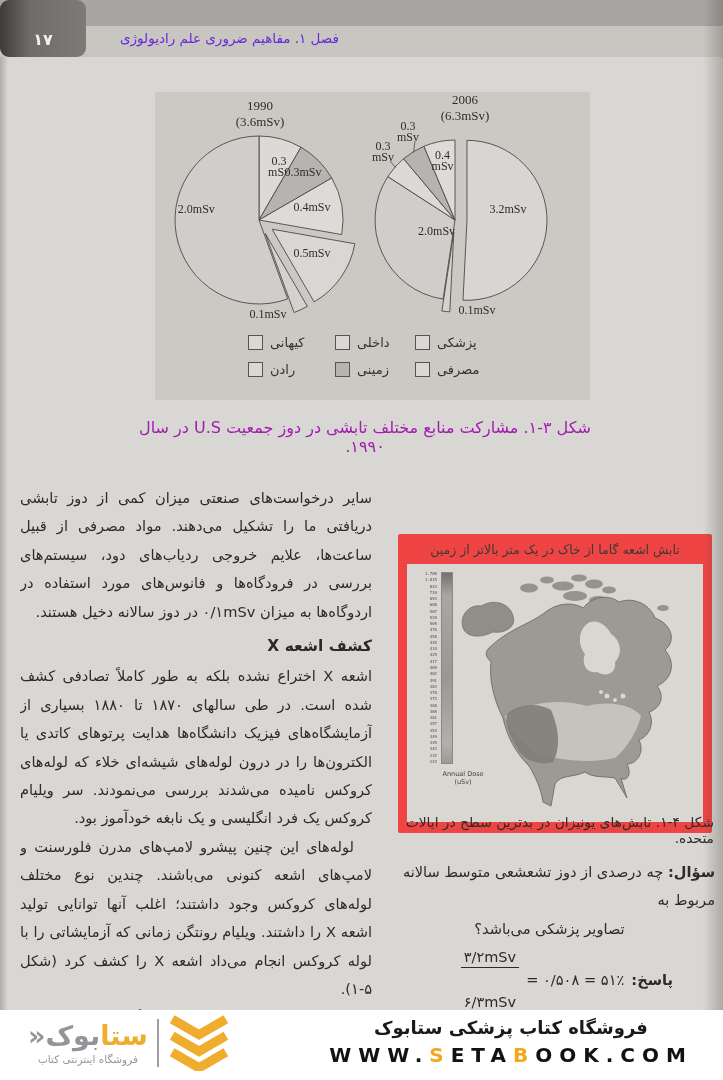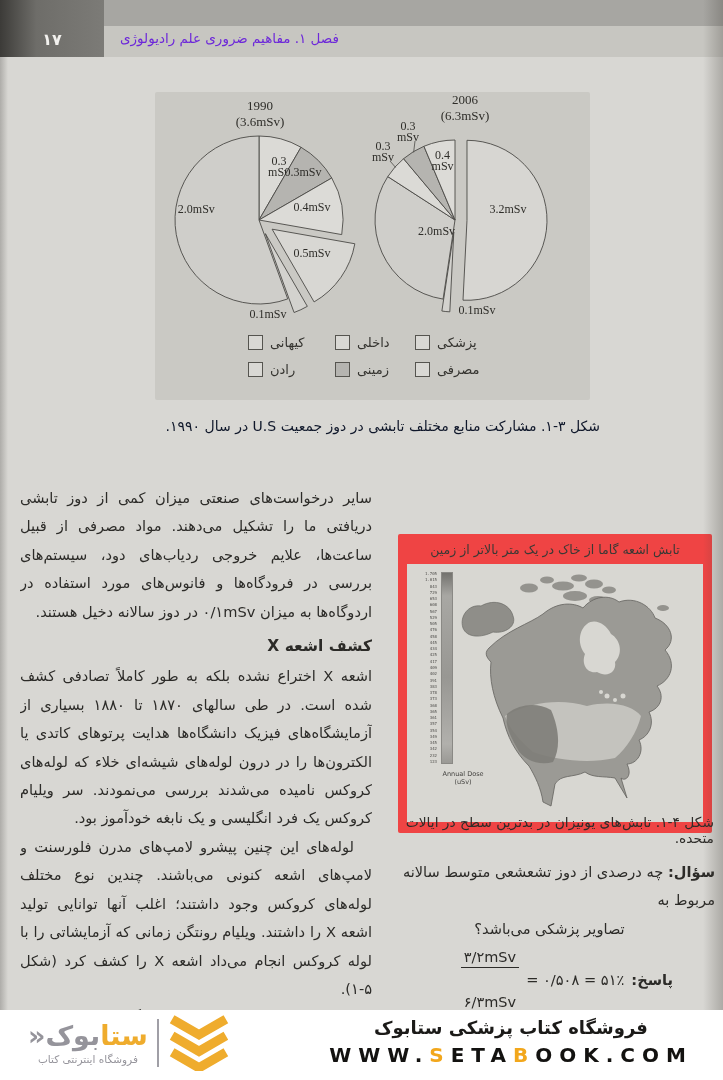--- a/index.html
+++ b/index.html
@@ -1,39 +1,39 @@
 <!DOCTYPE html>
 <html lang="fa"><head>
 <meta charset="utf-8">
 <style>
   html,body{margin:0;padding:0;background:#6b6a66;}
   #page{position:relative;width:723px;height:1080px;overflow:hidden;
         background:#d8d7d3;font-family:"DejaVu Sans",sans-serif;color:#2b2a27;}
   
   .top-band{position:absolute;left:0;top:0;width:723px;height:26px;background:#a7a6a2;}
   .title-strip{position:absolute;left:0;top:26px;width:723px;height:31px;background:#c7c6c1;}
-  .pageno-block{position:absolute;left:0;top:0;width:104px;height:57px;
+  .pageno-block{position:absolute;left:0;top:0;width:86px;height:57px;
                 background:linear-gradient(90deg,#3c3b38 0%,#6e6d69 35%,#7c7b77 100%);
-                display:flex;align-items:flex-end;justify-content:center;}
+                display:flex;align-items:flex-end;justify-content:center;border-radius:9px;}
   .pageno{color:#f2f1ee;font-size:16px;font-weight:bold;margin-bottom:8px;letter-spacing:1px;}
   .chapter-title{position:absolute;left:104px;top:30px;width:235px;direction:rtl;
                  font-size:13.5px;color:#6d28d9;}
   .right-edge{position:absolute;right:0;top:0;width:20px;height:1080px;
               background:linear-gradient(270deg,rgba(70,66,60,.30),rgba(70,66,60,0));z-index:8;}
   .page-shade{position:absolute;left:0;top:57px;width:8px;height:953px;
               background:linear-gradient(90deg,rgba(50,48,45,.25),rgba(50,48,45,0));}
   
   .pie-panel{position:absolute;left:155px;top:92px;width:435px;height:308px;
              background:#cac9c4;border-radius:2px;}
   .pie-svg{position:absolute;left:0;top:0;}
   .legend-item{position:absolute;display:flex;align-items:center;gap:7px;}
   .legend-box{width:15px;height:15px;border:1px solid #55544f;box-sizing:border-box;}
   .legend-label{font-size:13px;direction:rtl;color:#34332f;}
-  .fig-caption{position:absolute;left:130px;top:418px;width:470px;text-align:right;
-               direction:rtl;font-size:14px;color:#0f172a;}
+  .fig-caption{position:absolute;left:130px;top:418px;width:470px;text-align:center;
+               direction:rtl;font-size:16px;color:#a21caf;}
   
   .col{position:absolute;direction:rtl;text-align:justify;font-size:14.6px;
        line-height:28.4px;color:#2c2b28;}
   #left-col{left:20px;top:484px;width:352px;height:528px;overflow:hidden;}
   #left-col p{margin:0;}
   .para-indent{text-indent:18px;}
   .section-heading{font-weight:bold;font-size:15.5px;margin:6px 0 2px 0;direction:rtl;}
   
   .map-panel{position:absolute;left:398px;top:498px;width:314px;height:299px;
              background:#ef4444;border-radius:2px;margin-top:36px;}

